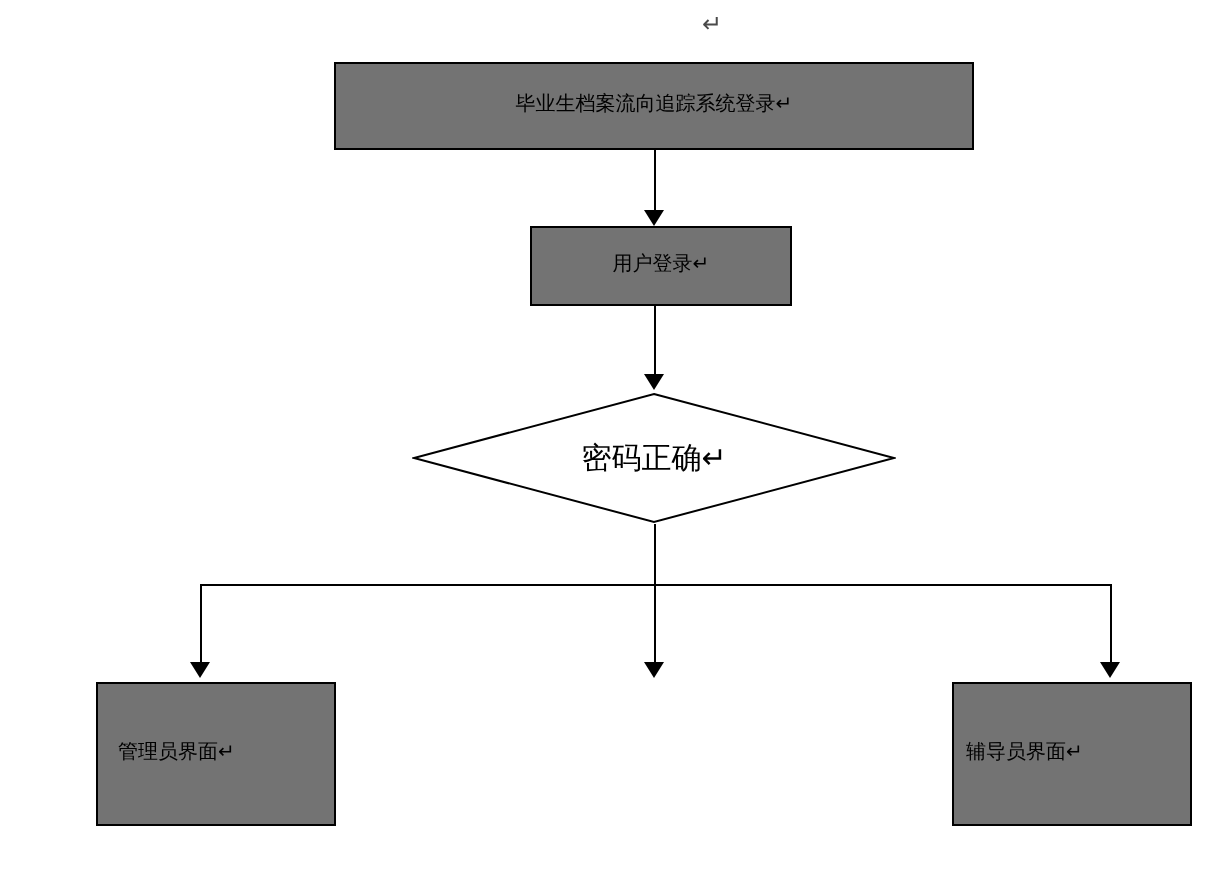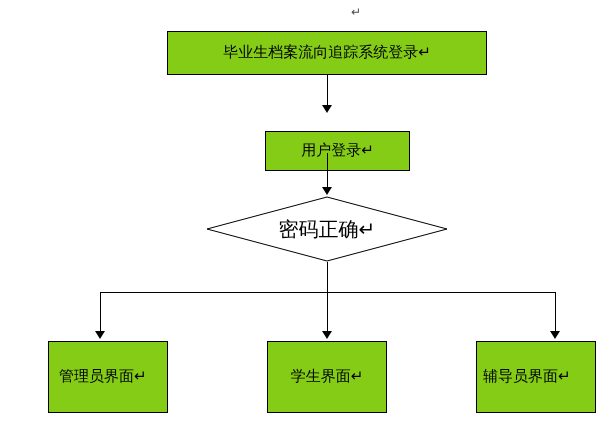--- a/index.html
+++ b/index.html
@@ -21,27 +21,27 @@
     position: absolute;
     color: #4a4a4a;
     font-size: 12px;
     font-family: "Liberation Sans", sans-serif;
     line-height: 1;
   }
   .node {
     position: absolute;
     box-sizing: border-box;
     border: 1px solid #000000;
-    background: #84cc16;
+    background: #737373;
     display: flex;
     align-items: center;
     justify-content: center;
     text-align: center;
     font-family: "Liberation Serif", serif;
-    font-size: 15px;
+    font-size: 10px;
     color: #000000;
     line-height: 1.45;
     padding: 2px 6px;
     white-space: pre-wrap;
   }
   .node.left-align {
     justify-content: flex-start;
     text-align: left;
   }
   .diamond-wrap {
@@ -56,21 +56,21 @@
   .diamond-label {
     position: absolute;
     left: 0;
     top: 0;
     width: 100%;
     height: 100%;
     display: flex;
     align-items: center;
     justify-content: center;
     font-family: "Liberation Serif", serif;
-    font-size: 20px;
+    font-size: 15px;
     color: #000000;
   }
   .conn {
     position: absolute;
     background: #000000;
   }
   .vline { width: 1px; }
   .hline { height: 1px; }
   .arrow {
     position: absolute;
@@ -86,21 +86,21 @@
 
 <div id="canvas">
 
   <span class="pilcrow" style="left:351px; top:6px;">↵</span>
 
   <div class="node" style="left:167px; top:31px; width:320px; height:44px;">毕业生档案流向追踪系统登录↵</div>
 
   <div class="conn vline" style="left:327px; top:75px; height:33px;"></div>
   <div class="arrow" style="left:322px; top:105px;"></div>
 
-  <div class="node" style="left:265px; top:113px; width:145px; height:40px;margin-top:18px;">用户登录↵</div>
+  <div class="node" style="left:265px; top:113px; width:131px; height:40px;">用户登录↵</div>
 
   <div class="conn vline" style="left:327px; top:153px; height:37px;"></div>
   <div class="arrow" style="left:322px; top:187px;"></div>
 
   <div class="diamond-wrap" style="left:206px; top:196px; width:242px; height:66px;">
     <svg width="242" height="66" viewBox="0 0 242 66">
       <polygon points="121,1 241,33 121,65 1,33" fill="#ffffff" stroke="#000000" stroke-width="1"></polygon>
     </svg>
     <div class="diamond-label">密码正确↵</div>
   </div>
@@ -113,17 +113,16 @@
   <div class="arrow" style="left:95px; top:331px;"></div>
 
   <div class="conn vline" style="left:327px; top:292px; height:42px;"></div>
   <div class="arrow" style="left:322px; top:331px;"></div>
 
   <div class="conn vline" style="left:555px; top:292px; height:42px;"></div>
   <div class="arrow" style="left:550px; top:331px;"></div>
 
   <div class="node left-align" style="left:48px; top:341px; width:120px; height:72px; padding-left:10px;">管理员界面↵</div>
 
-  <div class="node" style="left:267px; top:341px; width:120px; height:72px;">学生界面↵</div>
 
   <div class="node left-align" style="left:476px; top:341px; width:120px; height:72px; ">辅导员界面↵</div>
 
 </div>
 
 </body></html>

